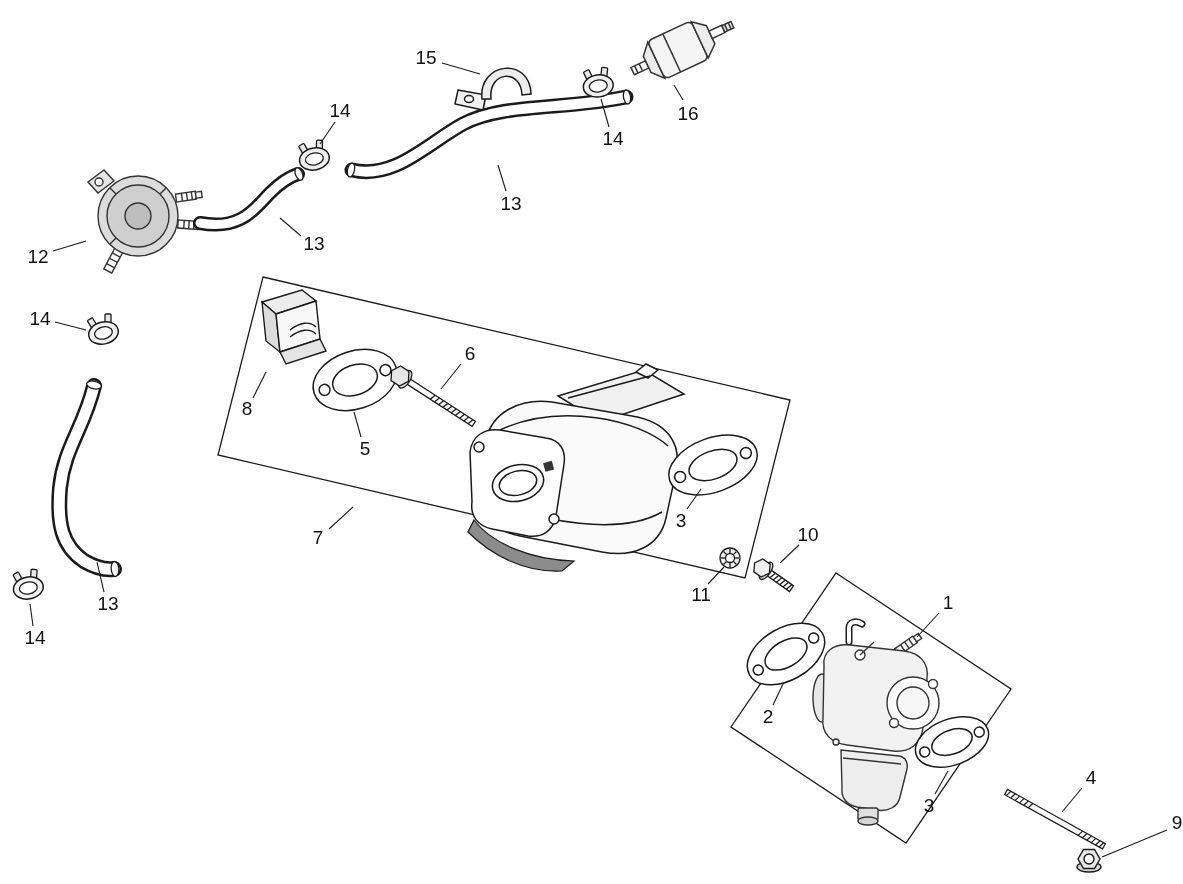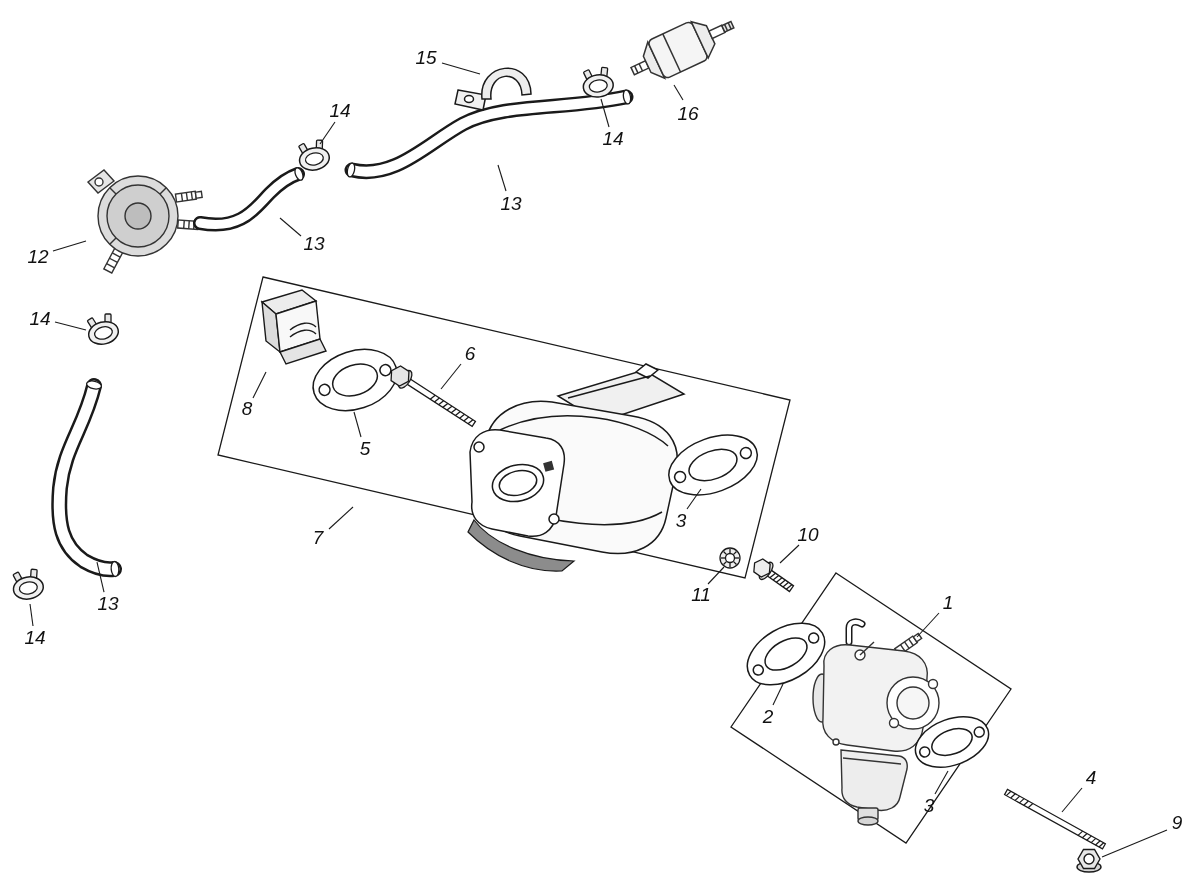--- a/index.html
+++ b/index.html
@@ -7,21 +7,20 @@
     padding: 0;
     background: #ffffff;
     font-family: "Liberation Sans", sans-serif;
   }
   #stage {
     position: relative;
     width: 1183px;
     height: 884px;
     background: #ffffff;
     overflow: hidden;
-    font-style: italic;
   }
   svg { display: block; }
   .callout {
     font-family: "Liberation Sans", sans-serif;
     font-size: 19px;
     fill: #111111;
     font-weight: 400;
   }
   .ln { stroke: #1a1a1a; fill: none; }
 </style>

